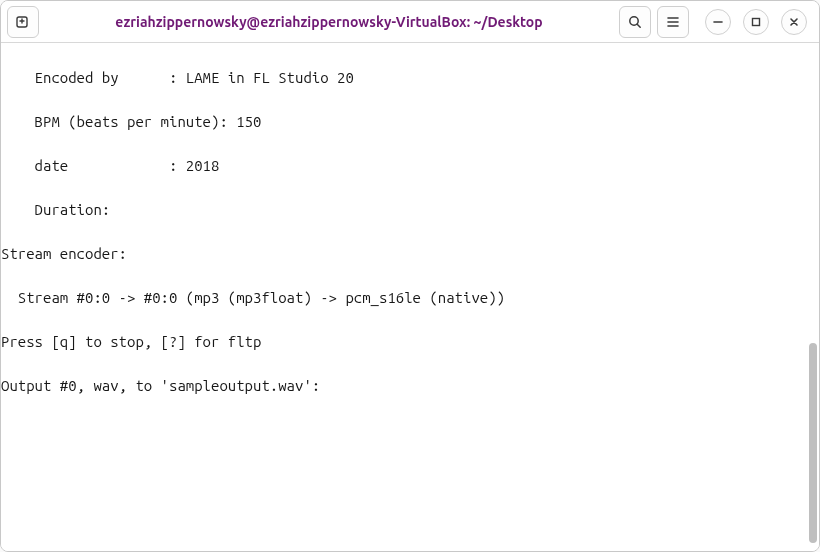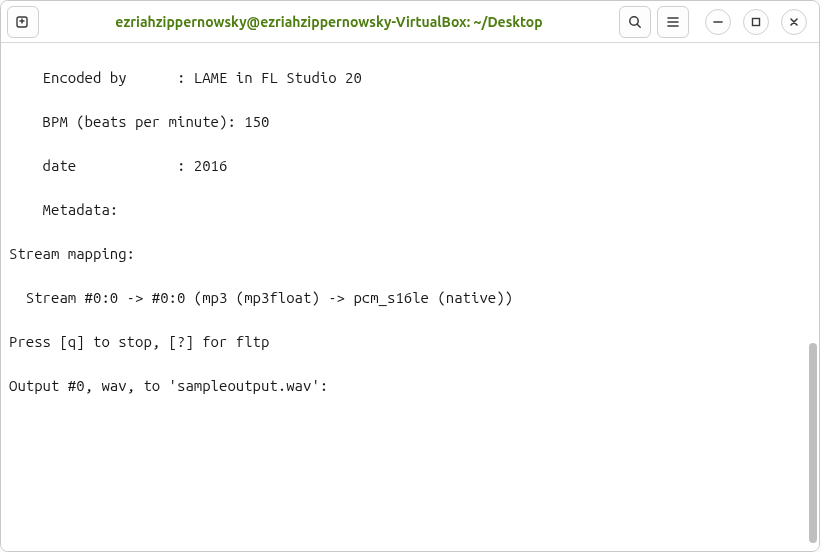--- a/index.html
+++ b/index.html
@@ -43,33 +43,33 @@
     display: flex;
     align-items: center;
     justify-content: center;
     color: #3a3a3a;
   }
   .title-text {
     flex: 1;
     text-align: center;
     font-size: 14px;
     font-weight: 600;
-    color: #4d7c0f;
+    color: #701a75;
   }
   .right-cluster { display: flex; align-items: center; gap: 6px; }
   .win-cluster { display: flex; align-items: center; gap: 12px; margin-left: 10px; margin-right: 6px; }
   svg { display: block; }
   .terminal {
     flex: 1;
     background: #ffffff;
     font-family: "Ubuntu Mono","DejaVu Sans Mono","Menlo",monospace;
     font-size: 15px;
     line-height: 22px;
     color: #171717;
-    padding: 2px 2px 2px 8px;
+    padding: 2px 2px 2px 0;
     white-space: pre;
     position: relative;
     overflow: hidden;
   }
   .scrollbar {
     position: absolute;
     right: 2px;
     top: 300px;
     width: 8px;
     height: 200px;
@@ -128,23 +128,23 @@
             </svg>
         </span>
       </div>
     </div>
   </div>
 </div>
 
 <div class="terminal">
 <div>    Encoded by      : LAME in FL Studio 20</div>
 <div>    BPM (beats per minute): 150</div>
-<div>    date            : 2016</div>
-<div>    Metadata:</div>
-<div>Stream mapping:</div>
+<div>    date            : 2018</div>
+<div>    Duration:</div>
+<div>Stream encoder:</div>
 <div>  Stream #0:0 -&gt; #0:0 (mp3 (mp3float) -&gt; pcm_s16le (native))</div>
 <div>Press [q] to stop, [?] for fltp</div>
 <div>Output #0, wav, to 'sampleoutput.wav':</div>
 
 
 
 
 
 
 

